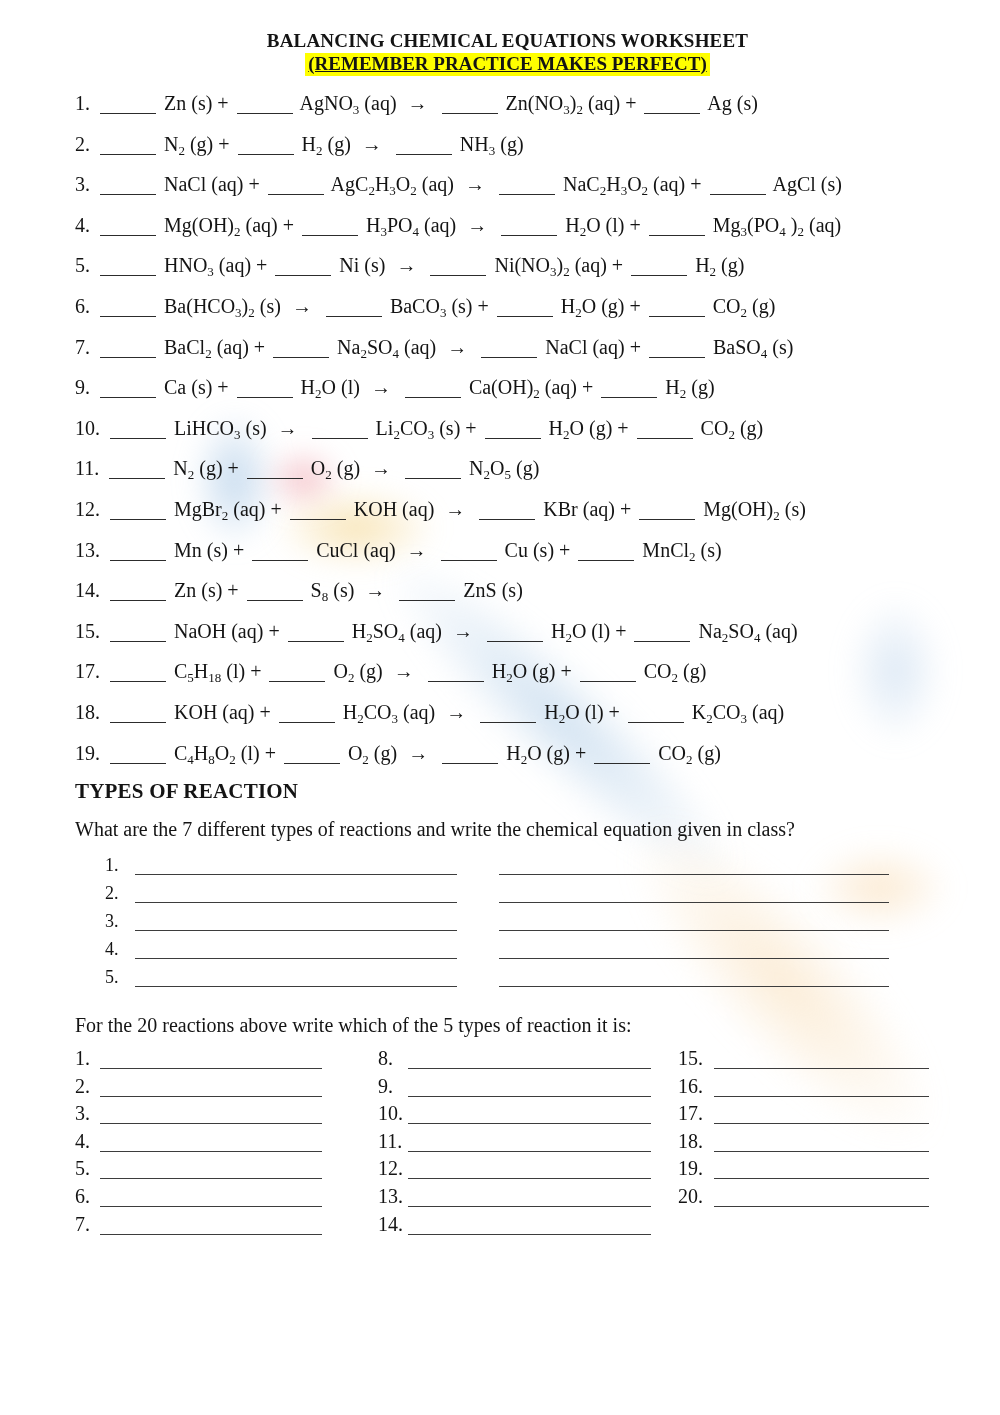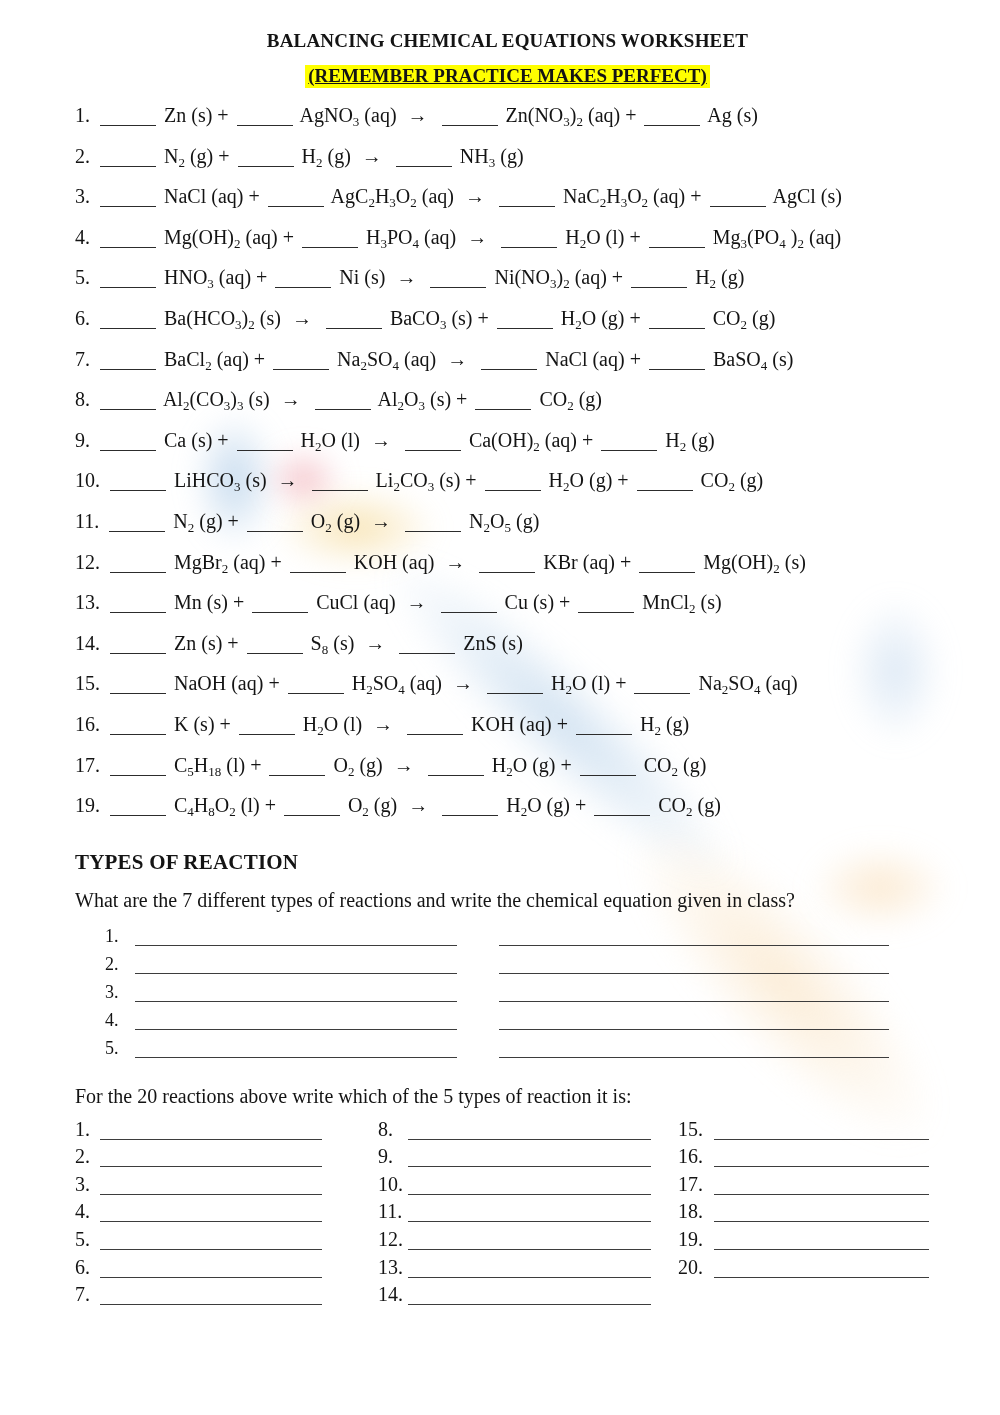--- a/index.html
+++ b/index.html
@@ -14,29 +14,29 @@
   .wm-blue1   { left:192px; top:412px; width:85px;  height:135px; background:radial-gradient(ellipse at center, rgba(150,188,224,0.55), rgba(150,188,224,0) 72%); }
   .wm-pink    { left:266px; top:448px; width:75px;  height:62px;  background:radial-gradient(ellipse at center, rgba(236,148,160,0.60), rgba(236,148,160,0) 72%); }
   .wm-yellow  { left:276px; top:488px; width:160px; height:80px;  background:radial-gradient(ellipse at center, rgba(242,206,120,0.55), rgba(242,206,120,0) 72%); }
   .wm-blueband{ left:325px; top:668px; width:470px; height:104px; transform:rotate(43deg); background:radial-gradient(ellipse at center, rgba(165,198,228,0.50), rgba(165,198,228,0) 70%); }
   .wm-blue2   { left:848px; top:598px; width:95px;  height:145px; background:radial-gradient(ellipse at center, rgba(170,200,230,0.40), rgba(170,200,230,0) 72%); }
   .wm-orange1 { left:810px; top:845px; width:140px; height:85px;  background:radial-gradient(ellipse at center, rgba(246,204,146,0.42), rgba(246,204,146,0) 72%); }
   .wm-orangeband{ left:568px; top:912px; width:430px; height:140px; transform:rotate(47deg); background:radial-gradient(ellipse at center, rgba(247,214,166,0.45), rgba(247,214,166,0) 70%); }
   
   .content { position:relative; z-index:2; padding:30px 60px 0 75px; }
   .title { font-size:19px; font-weight:bold; text-align:center; margin:0; letter-spacing:0.2px; }
-  .subtitle-row { text-align:center; margin:13px 0 0; line-height:22px; }
+  .subtitle-row { text-align:center; margin:1px 0 0; line-height:22px; }
   .subtitle { display:inline-block; font-size:19px; font-weight:bold; text-decoration:underline; padding:0 3px 1px; }
   .equations { margin-top:7px; }
   .eq-row { height:40.6px; line-height:40.6px; font-size:20px; white-space:nowrap; }
   .eq-num { margin-right:7px; }
   .blank { display:inline-block; width:56px; height:0; border-bottom:1.9px solid #2c2c2c; vertical-align:-4px; margin:0 3px; }
   sub { font-size:13px; line-height:0; vertical-align:-4px; }
   .arrow { padding:0 6px; }
-  .types-heading { font-size:21px; font-weight:bold; margin:24px 0 0; letter-spacing:0.2px; }
+  .types-heading { font-size:21px; font-weight:bold; margin:6px 0 0; letter-spacing:0.2px; }
   .types-question { font-size:20px; margin:14px 0 0; }
   .types-rows { margin:10px 0 0 30px; }
   .types-row { height:28px; line-height:28px; font-size:18px; white-space:nowrap; }
   .types-num { display:inline-block; width:30px; }
   .tline { display:inline-block; height:0; border-bottom:1.5px solid #3d3d3d; vertical-align:-4px; }
   .tline-1 { width:322px; margin-right:42px; }
   .tline-2 { width:390px; }
   .classify-instruction { font-size:20px; margin:23px 0 0; }
   .classify-grid { display:flex; margin-top:8px; }
   .ccol-0 { width:248px; }
@@ -74,30 +74,29 @@
     </div>
 
     <div class="equations" id="equations">
         <div class="eq-row"><span class="eq-num">1.</span><span class="blank"></span> Zn (s) + <span class="blank"></span> AgNO<sub>3</sub> (aq) <span class="arrow">→</span> <span class="blank"></span> Zn(NO<sub>3</sub>)<sub>2</sub> (aq) + <span class="blank"></span> Ag (s)</div>
         <div class="eq-row"><span class="eq-num">2.</span><span class="blank"></span> N<sub>2</sub> (g) + <span class="blank"></span> H<sub>2</sub> (g) <span class="arrow">→</span> <span class="blank"></span> NH<sub>3</sub> (g)</div>
         <div class="eq-row"><span class="eq-num">3.</span><span class="blank"></span> NaCl (aq) + <span class="blank"></span> AgC<sub>2</sub>H<sub>3</sub>O<sub>2</sub> (aq) <span class="arrow">→</span> <span class="blank"></span> NaC<sub>2</sub>H<sub>3</sub>O<sub>2</sub> (aq) + <span class="blank"></span> AgCl (s)</div>
         <div class="eq-row"><span class="eq-num">4.</span><span class="blank"></span> Mg(OH)<sub>2</sub> (aq) + <span class="blank"></span> H<sub>3</sub>PO<sub>4</sub> (aq) <span class="arrow">→</span> <span class="blank"></span> H<sub>2</sub>O (l) + <span class="blank"></span> Mg<sub>3</sub>(PO<sub>4</sub> )<sub>2</sub> (aq)</div>
         <div class="eq-row"><span class="eq-num">5.</span><span class="blank"></span> HNO<sub>3</sub> (aq) + <span class="blank"></span> Ni (s) <span class="arrow">→</span> <span class="blank"></span> Ni(NO<sub>3</sub>)<sub>2</sub> (aq) + <span class="blank"></span> H<sub>2</sub> (g)</div>
         <div class="eq-row"><span class="eq-num">6.</span><span class="blank"></span> Ba(HCO<sub>3</sub>)<sub>2</sub> (s) <span class="arrow">→</span> <span class="blank"></span> BaCO<sub>3</sub> (s) + <span class="blank"></span> H<sub>2</sub>O (g) + <span class="blank"></span> CO<sub>2</sub> (g)</div>
         <div class="eq-row"><span class="eq-num">7.</span><span class="blank"></span> BaCl<sub>2</sub> (aq) + <span class="blank"></span> Na<sub>2</sub>SO<sub>4</sub> (aq) <span class="arrow">→</span> <span class="blank"></span> NaCl (aq) + <span class="blank"></span> BaSO<sub>4</sub> (s)</div>
-        <div class="eq-row"><span class="eq-num">8.</span><span class="blank"></span> Al<sub>2</sub>(CO<sub>3</sub>)<sub>3</sub> (s) <span class="arrow">→</span> <span class="blank"></span> Al<sub>2</sub>O<sub>3</sub> (s) + <span class="blank"></span> CO<sub>2</sub> (g)</div>
         <div class="eq-row"><span class="eq-num">9.</span><span class="blank"></span> Ca (s) + <span class="blank"></span> H<sub>2</sub>O (l) <span class="arrow">→</span> <span class="blank"></span> Ca(OH)<sub>2</sub> (aq) + <span class="blank"></span> H<sub>2</sub> (g)</div>
         <div class="eq-row"><span class="eq-num">10.</span><span class="blank"></span> LiHCO<sub>3</sub> (s) <span class="arrow">→</span> <span class="blank"></span> Li<sub>2</sub>CO<sub>3</sub> (s) + <span class="blank"></span> H<sub>2</sub>O (g) + <span class="blank"></span> CO<sub>2</sub> (g)</div>
         <div class="eq-row"><span class="eq-num">11.</span><span class="blank"></span> N<sub>2</sub> (g) + <span class="blank"></span> O<sub>2</sub> (g) <span class="arrow">→</span> <span class="blank"></span> N<sub>2</sub>O<sub>5</sub> (g)</div>
         <div class="eq-row"><span class="eq-num">12.</span><span class="blank"></span> MgBr<sub>2</sub> (aq) + <span class="blank"></span> KOH (aq) <span class="arrow">→</span> <span class="blank"></span> KBr (aq) + <span class="blank"></span> Mg(OH)<sub>2</sub> (s)</div>
         <div class="eq-row"><span class="eq-num">13.</span><span class="blank"></span> Mn (s) + <span class="blank"></span> CuCl (aq) <span class="arrow">→</span> <span class="blank"></span> Cu (s) + <span class="blank"></span> MnCl<sub>2</sub> (s)</div>
         <div class="eq-row"><span class="eq-num">14.</span><span class="blank"></span> Zn (s) + <span class="blank"></span> S<sub>8</sub> (s) <span class="arrow">→</span> <span class="blank"></span> ZnS (s)</div>
         <div class="eq-row"><span class="eq-num">15.</span><span class="blank"></span> NaOH (aq) + <span class="blank"></span> H<sub>2</sub>SO<sub>4</sub> (aq) <span class="arrow">→</span> <span class="blank"></span> H<sub>2</sub>O (l) + <span class="blank"></span> Na<sub>2</sub>SO<sub>4</sub> (aq)</div>
-        <div class="eq-row"><span class="eq-num">16.</span><span class="blank"></span> K (s) + <span class="blank"></span> H<sub>2</sub>O (l) <span class="arrow">→</span> <span class="blank"></span> KOH (aq) + <span class="blank"></span> H<sub>2</sub> (g)</div>
         <div class="eq-row"><span class="eq-num">17.</span><span class="blank"></span> C<sub>5</sub>H<sub>18</sub> (l) + <span class="blank"></span> O<sub>2</sub> (g) <span class="arrow">→</span> <span class="blank"></span> H<sub>2</sub>O (g) + <span class="blank"></span> CO<sub>2</sub> (g)</div>
+        <div class="eq-row"><span class="eq-num">18.</span><span class="blank"></span> KOH (aq) + <span class="blank"></span> H<sub>2</sub>CO<sub>3</sub> (aq) <span class="arrow">→</span> <span class="blank"></span> H<sub>2</sub>O (l) + <span class="blank"></span> K<sub>2</sub>CO<sub>3</sub> (aq)</div>
         <div class="eq-row"><span class="eq-num">19.</span><span class="blank"></span> C<sub>4</sub>H<sub>8</sub>O<sub>2</sub> (l) + <span class="blank"></span> O<sub>2</sub> (g) <span class="arrow">→</span> <span class="blank"></span> H<sub>2</sub>O (g) + <span class="blank"></span> CO<sub>2</sub> (g)</div>
       </div>
 
     <h2 class="types-heading">TYPES OF REACTION</h2>
     <p class="types-question">What are the 7 different types of reactions and write the chemical equation given in class?</p>
     <div class="types-rows" id="typesRows">
         <div class="types-row"><span class="types-num">1.</span><span class="tline tline-1"></span><span class="tline tline-2"></span></div>
         <div class="types-row"><span class="types-num">2.</span><span class="tline tline-1"></span><span class="tline tline-2"></span></div>
         <div class="types-row"><span class="types-num">3.</span><span class="tline tline-1"></span><span class="tline tline-2"></span></div>
         <div class="types-row"><span class="types-num">4.</span><span class="tline tline-1"></span><span class="tline tline-2"></span></div>

